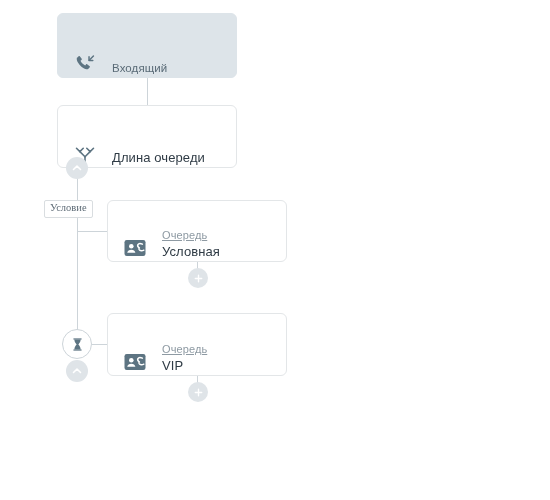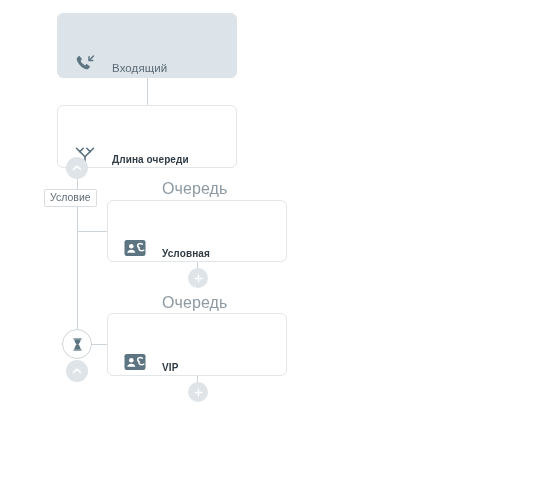--- a/index.html
+++ b/index.html
@@ -57,35 +57,35 @@
     justify-content: center;
     margin-right: 14px;
   }
   .node-text {
     display: flex;
     flex-direction: column;
     justify-content: center;
     line-height: 1.38;
   }
   .node-sub {
-    font-size: 16px;
+    font-size: 11px;
     color: #8e9aa3;
     letter-spacing: .1px;
+    text-decoration: underline;
   }
   .node-title {
     font-size: 11.5px;
     color: #5a6b77;
     letter-spacing: .1px;
   }
   .node-main {
-    font-size: 10px;
-    font-weight: bold;
+    font-size: 13px;
+    font-weight: normal;
     color: #2f3b45;
     letter-spacing: .1px;
-    margin-top: 47px;
   }
 
   
   .cond-label {
     position: absolute;
     box-sizing: border-box;
     background: #ffffff;
     border: 1px solid #d9dde0;
     border-radius: 2px;
     font-size: 10.5px;
@@ -165,21 +165,21 @@
       <div class="node-main">Длина очереди</div>
     </div>
   </div>
 
   <div class="handle handle-chevron" style="left:66px; top:157px;">
     <svg width="12" height="12" viewBox="0 0 24 24" fill="none" stroke="#ffffff" stroke-width="3.2" stroke-linecap="round" stroke-linejoin="round">
       <path d="M5 15l7-7 7 7"></path>
     </svg>
   </div>
 
-  <div class="cond-label" style="left:44px; top:189px;">Условие</div>
+  <div class="cond-label" style="left:44px; top:200px;font-family:Liberation Serif, serif;">Условие</div>
 
   <div class="node node-plain" style="left:107px; top:200px; width:180px; height:62px;">
     <div class="node-icon">
       <svg width="24" height="24" viewBox="0 0 24 24">
         <rect x="1.5" y="4" width="21" height="16" rx="2.2" fill="#5d7482"></rect>
         <circle cx="8.3" cy="10.3" r="2.3" fill="#ffffff"></circle>
         <path d="M4.2 16.8c.4-2 2-3.1 4.1-3.1s3.7 1.1 4.1 3.1z" fill="#ffffff"></path>
         <path d="M19.4 8.1c-1.9-.9-3.9-.6-4.5.6-.5 1 .1 2.3 1.3 3.1-.3.6-.3 1.2 0 1.8.8 1.4 2.9 1.6 4.6.6" fill="none" stroke="#ffffff" stroke-width="1.5" stroke-linecap="round"></path>
       </svg>
     </div>

